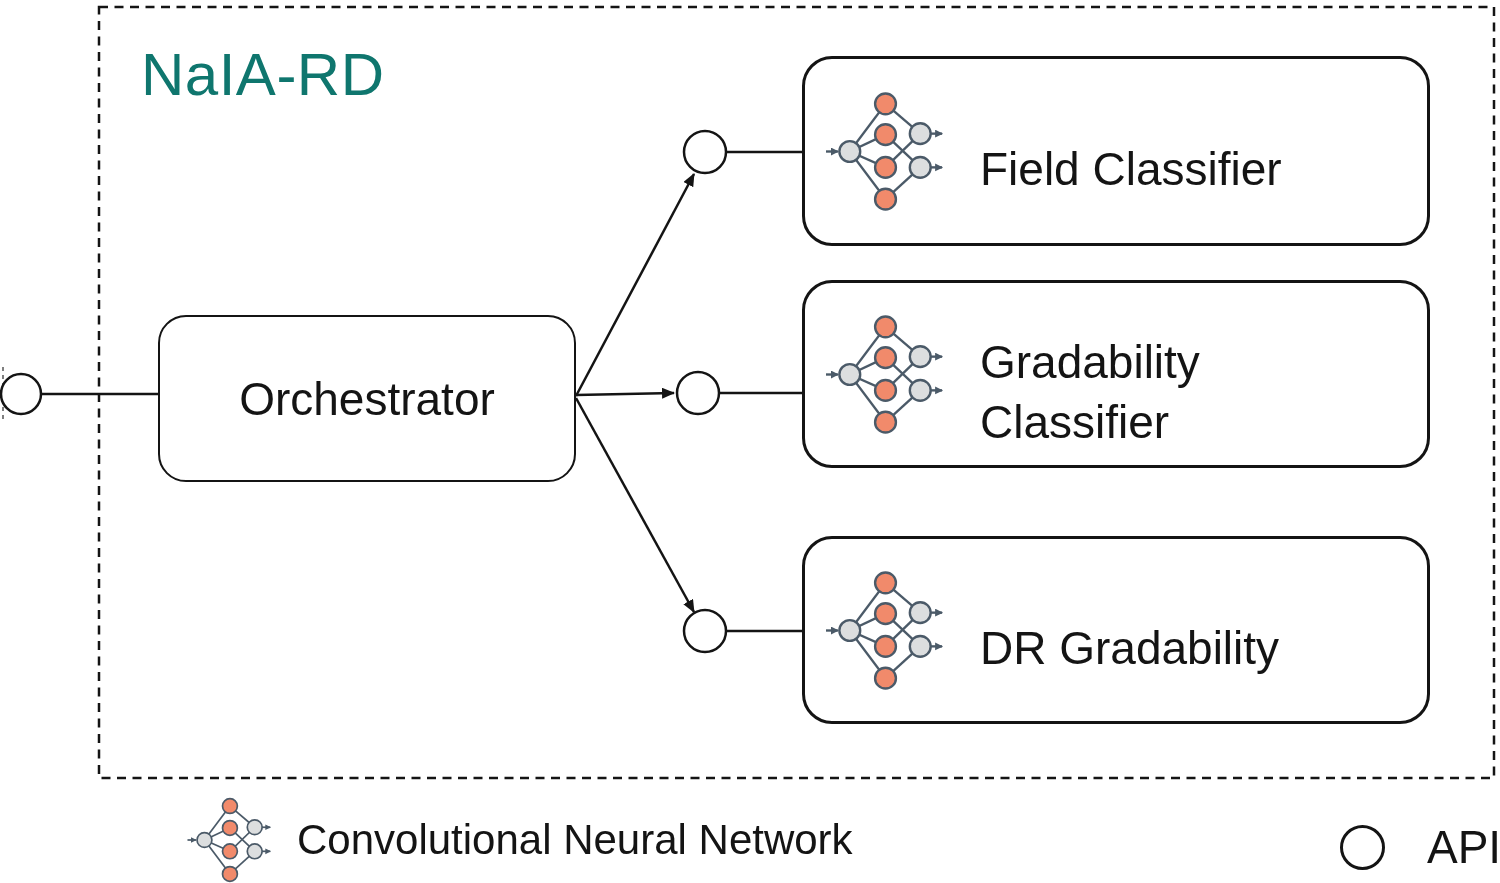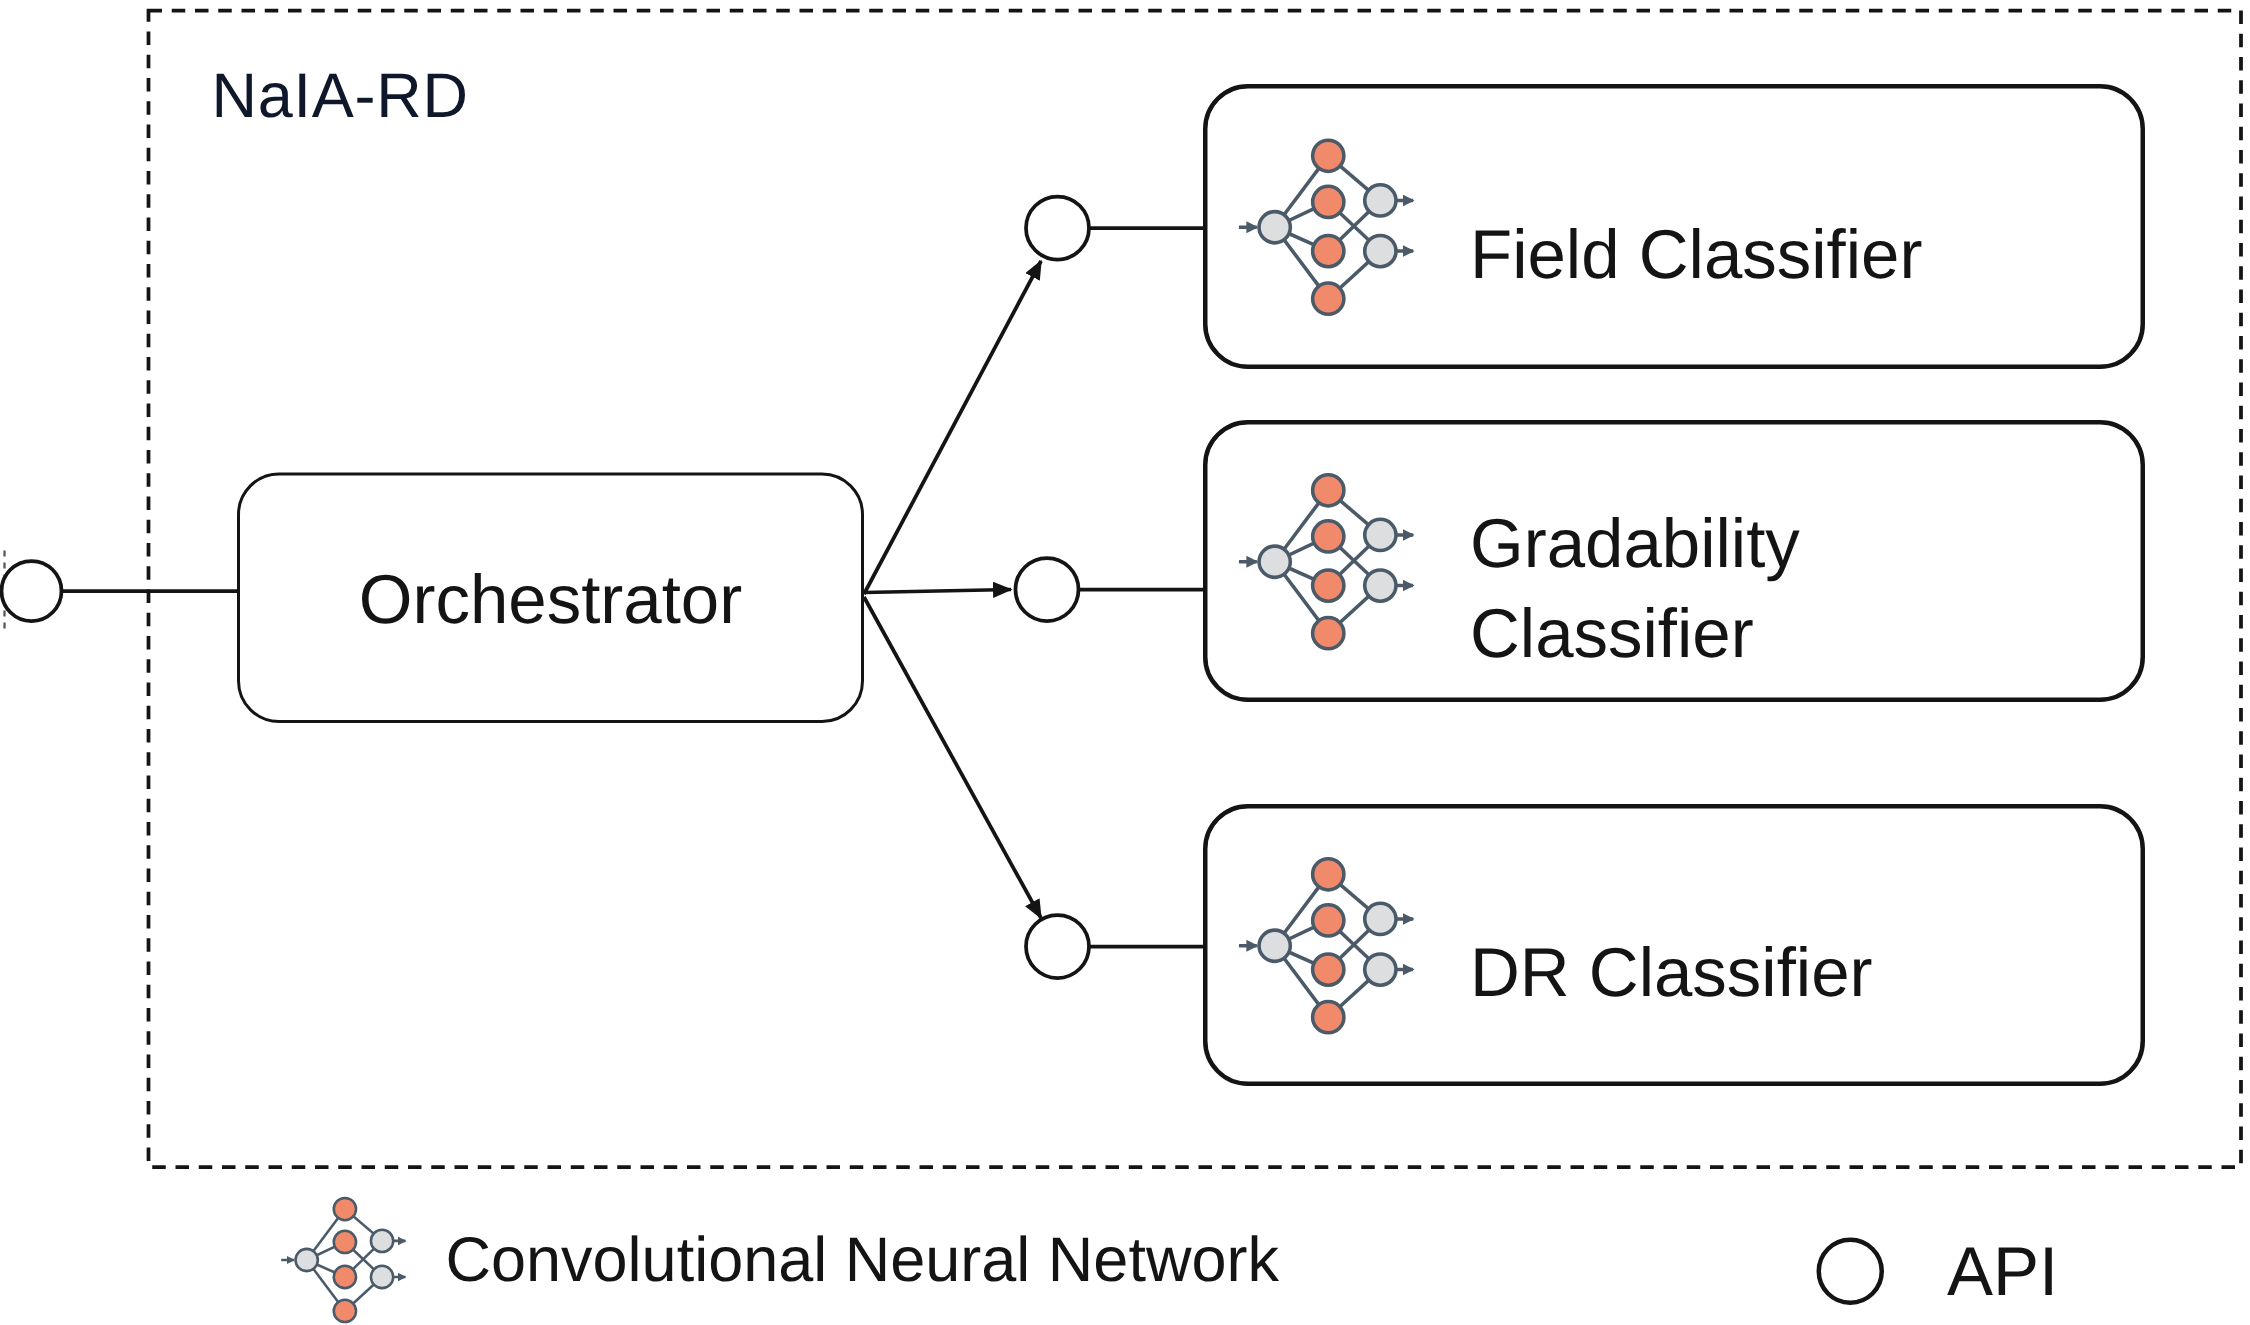--- a/index.html
+++ b/index.html
@@ -20,23 +20,23 @@
   }
   #connector-layer {
     position: absolute;
     left: 0; top: 0;
     width: 1500px; height: 883px;
   }
   .frame-title {
     position: absolute;
     left: 141px;
     top: 40px;
-    font-size: 42px;
+    font-size: 60px;
     letter-spacing: 0.5px;
-    color: #0f172a;
+    color: #0f766e;
     white-space: nowrap;
   }
   .node-box {
     position: absolute;
     background: #ffffff;
     border: 3px solid #141414;
     border-radius: 30px;
     display: flex;
     align-items: center;
     box-sizing: border-box;
@@ -75,21 +75,21 @@
     position: absolute;
     display: flex;
     align-items: center;
   }
   .legend-cnn { left: 183px; top: 794px; }
   .legend-cnn .legend-label {
     margin-left: 18px;
     font-size: 42px;
     white-space: nowrap;
   }
-  .legend-api { left: 1211px; top: 820px; }
+  .legend-api { left: 1340px; top: 820px; }
   .api-legend-circle {
     width: 45px;
     height: 45px;
     border: 3px solid #141414;
     border-radius: 50%;
     background: #ffffff;
     box-sizing: border-box;
   }
   .legend-api .legend-label {
     margin-left: 42px;
@@ -179,21 +179,21 @@
     <svg class="cnn-icon" width="134" height="129" viewBox="0 0 135 130">
         <use href="#cnn-glyph"></use>
       </svg>
     <span class="box-label">Gradability Classifier</span>
   </div>
 
   <div class="node-box classifier classifier-3">
     <svg class="cnn-icon" width="134" height="129" viewBox="0 0 135 130">
         <use href="#cnn-glyph"></use>
       </svg>
-    <span class="box-label">DR Classifier</span>
+    <span class="box-label">DR Gradability</span>
   </div>
 
   <div class="legend-item legend-cnn">
     <svg width="96" height="92" viewBox="0 0 135 130">
         <use href="#cnn-glyph"></use>
       </svg>
     <span class="legend-label">Convolutional Neural Network</span>
   </div>
 
   <div class="legend-item legend-api">

